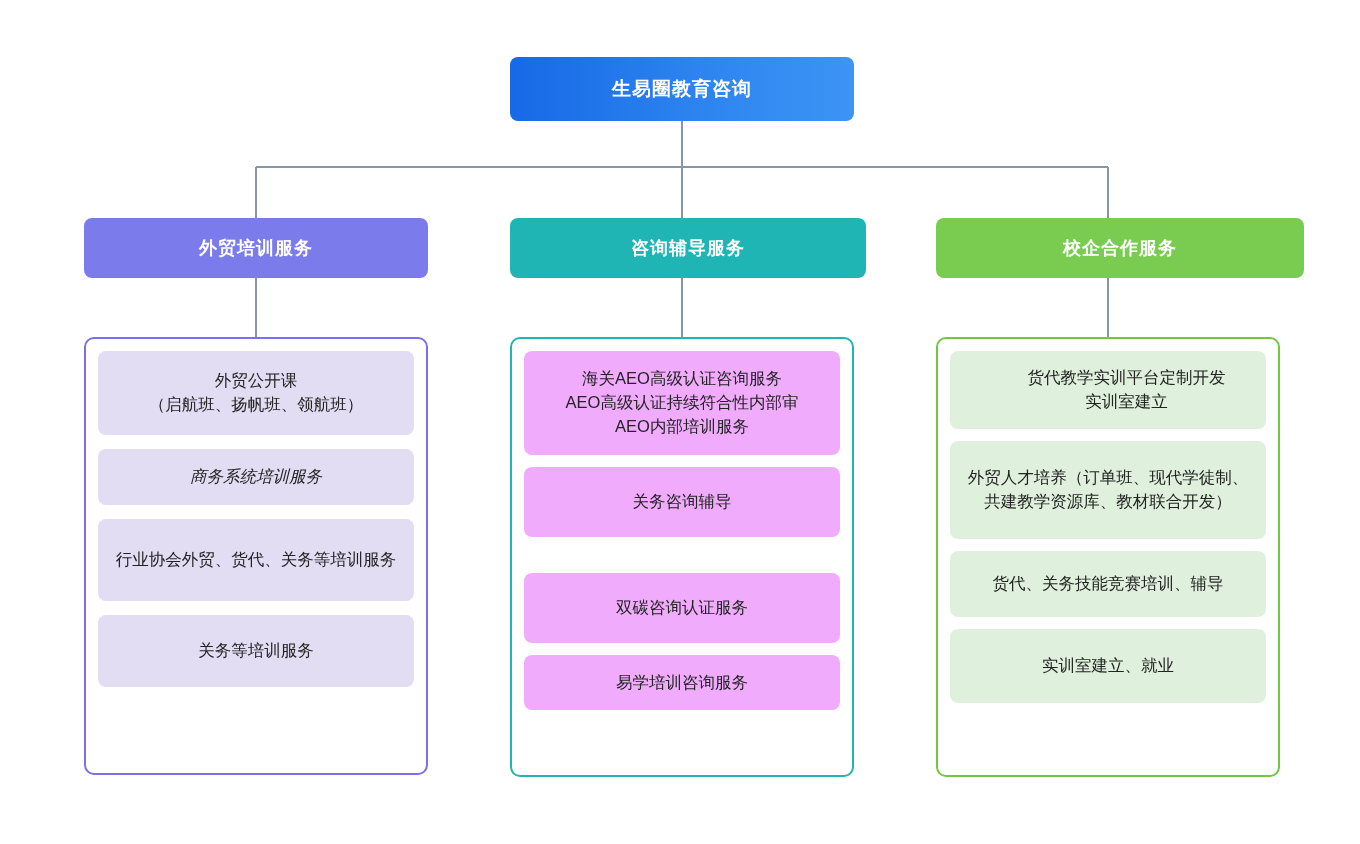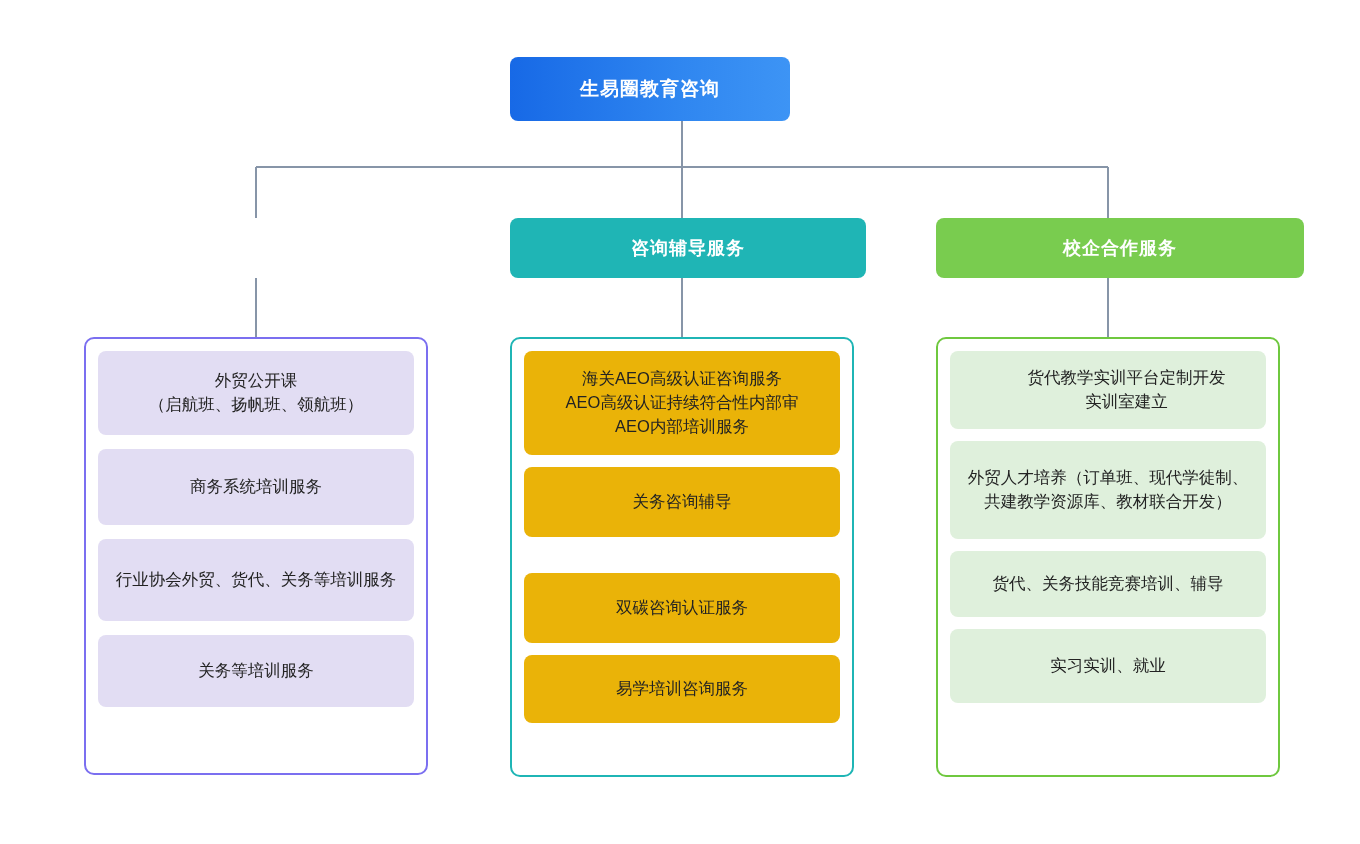--- a/index.html
+++ b/index.html
@@ -27,21 +27,21 @@
     width: 1360px;
     height: 844px;
     pointer-events: none;
   }
 
   
   .root-node {
     position: absolute;
     left: 510px;
     top: 57px;
-    width: 280px;
+    width: 344px;
     height: 64px;
     border-radius: 8px;
     background: linear-gradient(90deg, #1769e6 0%, #2f86f0 60%, #3d94f5 100%);
     display: flex;
     align-items: center;
     justify-content: center;
     color: #ffffff;
     font-size: 19px;
     font-weight: bold;
     letter-spacing: 1px;
@@ -99,34 +99,34 @@
     justify-content: center;
     text-align: center;
     color: #232323;
     font-size: 16.5px;
     line-height: 1.45;
     box-sizing: border-box;
     padding: 8px 10px;
     white-space: pre-line;
   }
   .col1 .leaf { background: #e2ddf3; }
-  .col2 .leaf { background: #eab308; }
+  .col2 .leaf { background: #f0abfc; }
   .col3 .leaf { background: #dff0dc; }
 
   
   .col1 .leaf:nth-child(1) { height: 84px; margin-bottom: 14px; }
-  .col1 .leaf:nth-child(2) { height: 76px; margin-bottom: 14px; }
+  .col1 .leaf:nth-child(2) { height: 56px; margin-bottom: 14px; font-style: italic; }
   .col1 .leaf:nth-child(3) { height: 82px; margin-bottom: 14px; }
   .col1 .leaf:nth-child(4) { height: 72px; }
 
   
   .col2 .leaf:nth-child(1) { height: 104px; margin-bottom: 12px; }
   .col2 .leaf:nth-child(2) { height: 70px; margin-bottom: 12px; }
   .col2 .leaf:nth-child(3) { height: 70px; margin-bottom: 12px; margin-top: 24px; }
-  .col2 .leaf:nth-child(4) { height: 68px; }
+  .col2 .leaf:nth-child(4) { height: 55px; }
 
   
   .col3 .leaf:nth-child(1) { height: 78px; margin-bottom: 12px; padding-left: 47px; }
   .col3 .leaf:nth-child(2) { height: 98px; margin-bottom: 12px; }
   .col3 .leaf:nth-child(3) { height: 66px; margin-bottom: 12px; }
   .col3 .leaf:nth-child(4) { height: 74px; }
 </style>
 </head>
 <body>
 
@@ -146,20 +146,23 @@
       <line x1="256" y1="278" x2="256" y2="337"></line>
       <line x1="682" y1="278" x2="682" y2="337"></line>
       <line x1="1108" y1="278" x2="1108" y2="337"></line>
     </g>
   </svg>
 
   <div class="root-node">
     <span>生易圈教育咨询</span>
   </div>
 
+  <div class="branch-header col1">
+    <span>外贸培训服务</span>
+  </div>
 
   <div class="branch-header col2">
     <span>咨询辅导服务</span>
   </div>
 
   <div class="branch-header col3">
     <span>校企合作服务</span>
   </div>
 
   <div class="items-container col1">
@@ -177,16 +180,16 @@
     <div class="leaf">关务咨询辅导</div>
     <div class="leaf">双碳咨询认证服务</div>
     <div class="leaf">易学培训咨询服务</div>
   </div>
 
   <div class="items-container col3">
     <div class="leaf">货代教学实训平台定制开发
 实训室建立</div>
     <div class="leaf">外贸人才培养（订单班、现代学徒制、共建教学资源库、教材联合开发）</div>
     <div class="leaf">货代、关务技能竞赛培训、辅导</div>
-    <div class="leaf">实习实训、就业</div>
+    <div class="leaf">实训室建立、就业</div>
   </div>
 
 </div>
 
 </body></html>

